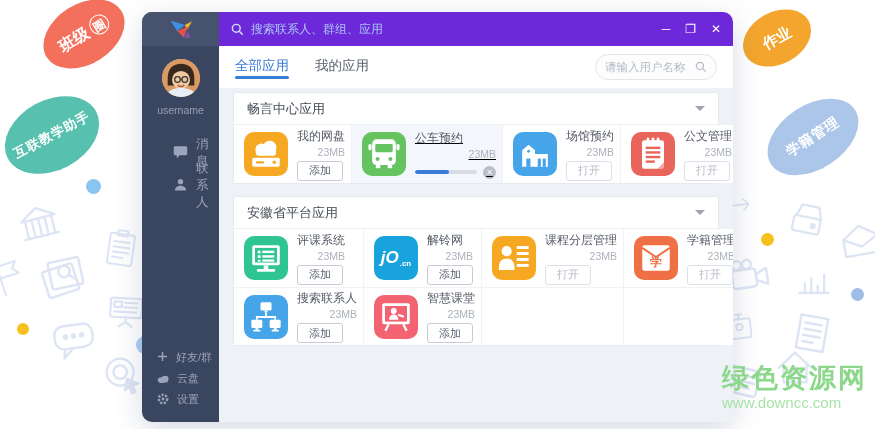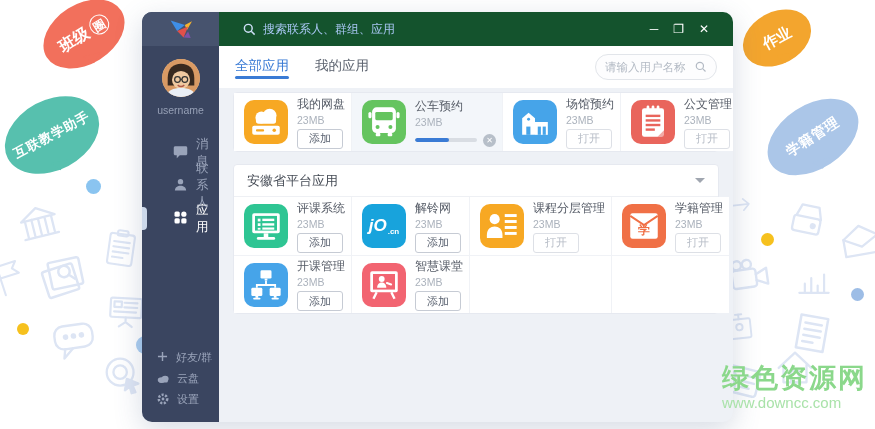--- a/index.html
+++ b/index.html
@@ -47,21 +47,21 @@
               color:#9aa4ba; font-size:12.5px; position:relative; cursor:pointer; }
   .nav-item.active { color:#fff; }
   .nav-item.active::before { content:""; position:absolute; left:0; top:5px; width:5px; height:23px;
               background:#ccd8ea; border-radius:0 4px 4px 0; }
   .side-footer { margin-top:auto; margin-bottom:12px; width:100%; }
   .foot-item { height:21px; display:flex; align-items:center; gap:7px; padding-left:14px;
                color:#9aa4ba; font-size:11px; cursor:pointer; }
 
   
   .main { flex:1; display:flex; flex-direction:column; min-width:0; }
-  .topbar { height:34px; background:#14532d; display:flex; align-items:center; padding:0 24px; flex-shrink:0; }
+  .topbar { height:34px; background:#6d28d9; display:flex; align-items:center; padding:0 12px; flex-shrink:0; }
   .topsearch { display:flex; align-items:center; gap:7px; color:#a9c7f4; font-size:12px; cursor:text; }
   .winctl { margin-left:auto; display:flex; align-items:center; gap:15px; color:#fff; }
   .winctl span { font-size:12px; cursor:pointer; line-height:1; }
 
   .tabbar { height:42px; background:#fff; display:flex; align-items:center; padding:0 16px; flex-shrink:0; }
   .tab { font-size:13.5px; color:#5d6470; margin-right:26px; position:relative; height:42px;
          line-height:40px; cursor:pointer; }
   .tab.active { color:#3a7bd5; }
   .tab.active::after { content:""; position:absolute; left:0; right:0; bottom:9px; height:3px;
          background:#3a7bd5; border-radius:2px; }
@@ -74,29 +74,29 @@
   .panel + .panel { margin-top:12px; }
   .panel-head { height:32px; display:flex; align-items:center; padding:0 13px; border-bottom:1px solid #eef0f4; }
   .panel-title { font-size:13px; color:#454b55; }
   .chevron { margin-left:auto; width:0; height:0; border:5px solid transparent; border-top-color:#a0a6b0;
              margin-top:5px; cursor:pointer; }
   .grid { display:grid; grid-template-columns:repeat(4,1fr); }
   .cell { height:58px; display:flex; align-items:center; padding:0 6px 0 10px;
           border-right:1px solid #f0f2f6; background:#fff; cursor:pointer; }
   .cell:nth-child(4n) { border-right:none; }
   .cell.rowed { border-top:1px solid #f0f2f6; }
-  .cell.hl { background:#f3f6fa; }
+  .cell.hl { background:#f3f6fa;text-decoration:underline; }
   .app-icon { width:44px; height:44px; border-radius:10px; flex-shrink:0; position:relative; overflow:hidden; }
   .app-icon svg { position:absolute; inset:0; }
   .jo-text { position:absolute; inset:0; display:flex; align-items:center; justify-content:center;
              color:#fff; font-weight:bold; font-size:17px; font-style:italic; }
   .jo-text i { font-size:8px; font-style:normal; align-self:flex-end; margin:0 0 12px 1px; }
   .app-info { margin-left:9px; min-width:0; }
   .app-name { font-size:12px; color:#555b66; white-space:nowrap; overflow:hidden; }
-  .app-size { font-size:10.5px; color:#abb2bc; margin-top:1px; }
+  .app-size { font-size:10.5px; color:#abb2bc; margin-top:1px;text-align:right; }
   .app-btn { display:inline-block; margin-top:3px; font-size:11px; padding:1.5px 11px; border-radius:3px;
              background:#fff; cursor:pointer; }
   .app-btn.add { color:#5a6270; border:1px solid #c6cbd4; }
   .app-btn.open { color:#b6bcc6; border:1px solid #dde0e6; }
   .progress-row { display:flex; align-items:center; gap:6px; margin-top:6px; }
   .ptrack { width:62px; height:4px; border-radius:2px; background:#d9dde3; overflow:hidden; }
   .pfill { height:100%; background:#3a7bd5; border-radius:2px; }
   .pcancel { width:13px; height:13px; border-radius:50%; background:#b7bfc9; color:#fff; font-size:8px;
              line-height:13px; text-align:center; cursor:pointer; }
 </style>
@@ -231,29 +231,20 @@
                 <path fill="#9aa4ba" d="M3 3h14c1.1 0 2 .9 2 2v8c0 1.1-.9 2-2 2h-8l-4 4v-4H3c-1.1 0-2-.9-2-2V5c0-1.1.9-2 2-2z"></path>
               </svg></span>
             <span>消息</span>
           </div>
           <div class="nav-item">
             <span><svg width="15" height="15" viewBox="0 0 20 20">
                 <circle cx="10" cy="6.2" r="3.6" fill="#9aa4ba"></circle>
                 <path d="M2.5 18c0-4.4 3.7-6.4 7.5-6.4s7.5 2 7.5 6.4z" fill="#9aa4ba"></path>
               </svg></span>
             <span>联系人</span>
-          </div>
-          <div class="nav-item active">
-            <span><svg width="15" height="15" viewBox="0 0 20 20">
-                <rect x="2" y="2" width="7" height="7" rx="2" fill="#ffffff"></rect>
-                <rect x="11" y="2" width="7" height="7" rx="3.5" fill="#ffffff"></rect>
-                <rect x="2" y="11" width="7" height="7" rx="2" fill="#ffffff"></rect>
-                <rect x="11" y="11" width="7" height="7" rx="2" fill="#ffffff"></rect>
-              </svg></span>
-            <span>应用</span>
           </div>
         </nav>
       <div class="side-footer" id="side-footer">
           <div class="foot-item">
             <span><svg width="13" height="13" viewBox="0 0 20 20">
                 <path d="M10 3v14M3 10h14" stroke="#9aa4ba" stroke-width="2.2"></path>
               </svg></span>
             <span>好友/群</span>
           </div>
           <div class="foot-item">
@@ -300,20 +291,24 @@
           <span class="ph">请输入用户名称</span>
           <svg width="12" height="12" viewBox="0 0 16 16">
             <circle cx="6.5" cy="6.5" r="4.8" fill="none" stroke="#b3bac4" stroke-width="1.6"></circle>
             <path d="M10.2 10.2 L14 14" stroke="#b3bac4" stroke-width="1.6"></path>
           </svg>
         </div>
       </div>
 
       <div class="content" id="sections">
   <div class="panel">
+    <div class="panel-head">
+      <span class="panel-title">畅言中心应用</span>
+      <span class="chevron"></span>
+    </div>
     <div class="grid">
               <div class="cell">
       <div class="app-icon" style="background:#f7a823">
                   <svg viewBox="0 0 48 48">
                     <circle cx="19" cy="19" r="6.5" fill="#ffffff"></circle>
                     <circle cx="28" cy="17" r="7.5" fill="#ffffff"></circle>
                     <rect x="13" y="17" width="22" height="9" rx="3" fill="#ffffff"></rect>
                     <rect x="9" y="28" width="30" height="10" rx="2" fill="#ffffff"></rect>
                     <rect x="13" y="32" width="9" height="2.4" rx="1.2" fill="#f7a823"></rect>
                     <circle cx="33" cy="33" r="1.9" fill="#f7a823"></circle>
@@ -468,21 +463,21 @@
                       <rect x="12.5" y="36" width="3" height="2"></rect>
                       <rect x="10" y="38" width="8" height="1.8" rx=".9"></rect>
                       <rect x="28" y="27" width="12" height="9" rx="1.5"></rect>
                       <rect x="32.5" y="36" width="3" height="2"></rect>
                       <rect x="30" y="38" width="8" height="1.8" rx=".9"></rect>
                       <rect x="16" y="19" width="16" height="0"></rect>
                     </g>
                   </svg>
                 </div>
       <div class="app-info">
-        <div class="app-name">开课管理</div>
+        <div class="app-name">搜索联系人</div>
         <div class="app-size">23MB</div>
         <span class="app-btn add">添加</span>
       </div>
               </div>
               <div class="cell rowed">
       <div class="app-icon" style="background:#f26471">
                   <svg viewBox="0 0 48 48">
                     <rect x="9" y="9" width="30" height="23" rx="2" fill="#ffffff"></rect>
                     <rect x="12" y="12" width="24" height="17" fill="#f26471"></rect>
                     <circle cx="21.5" cy="17.5" r="3.2" fill="#ffffff"></circle>

